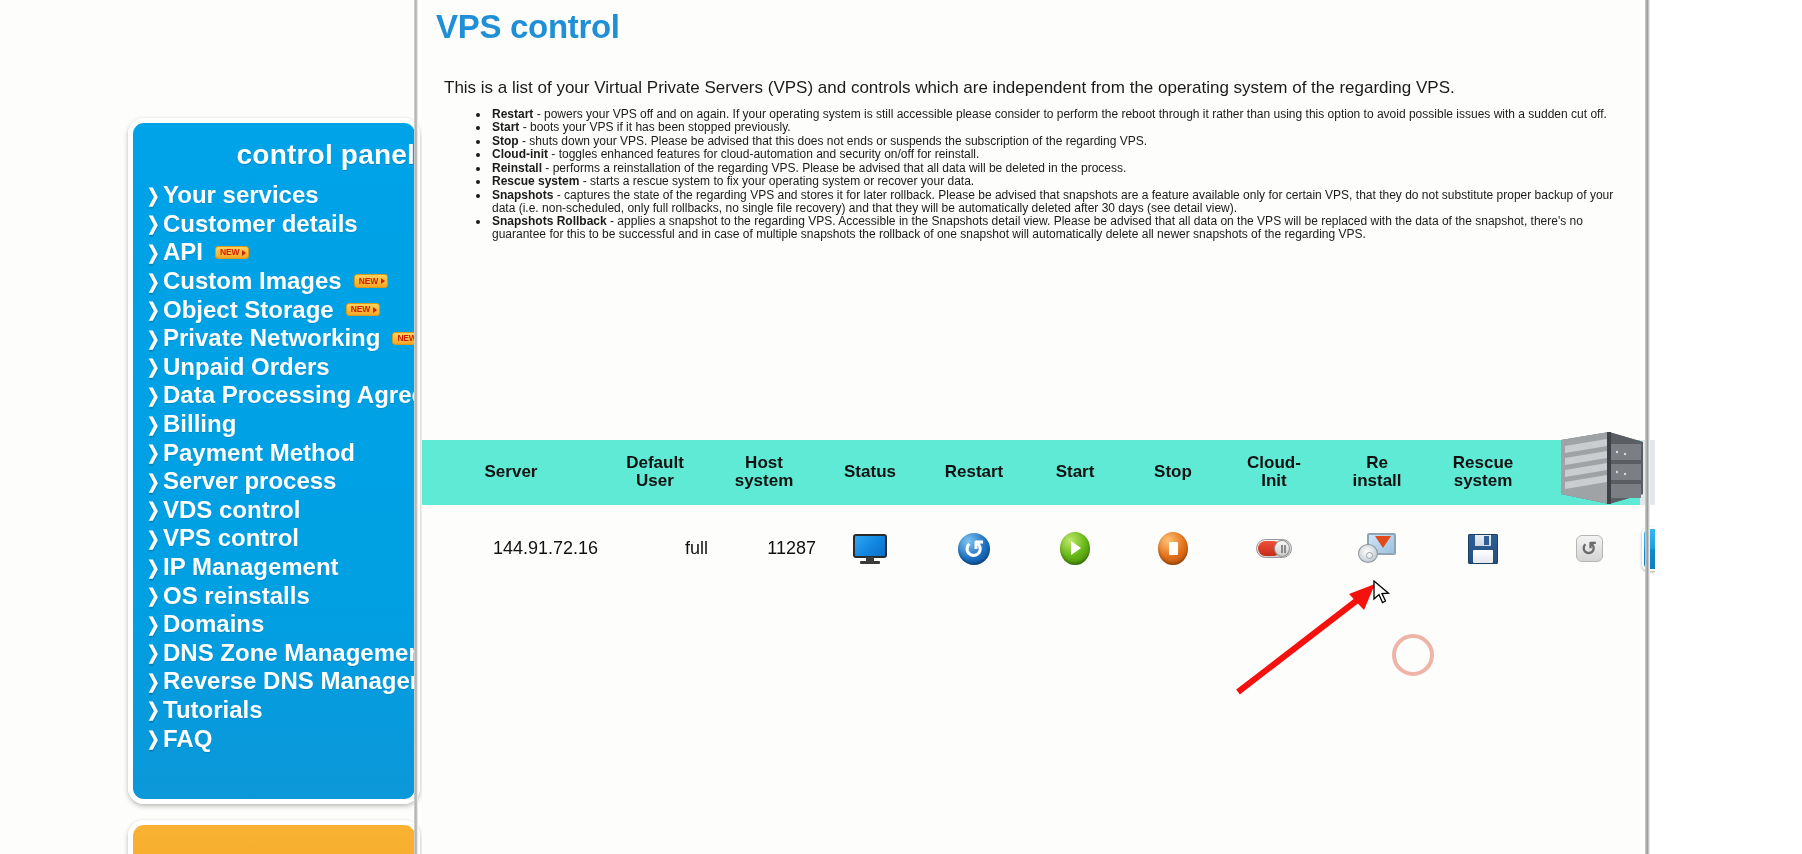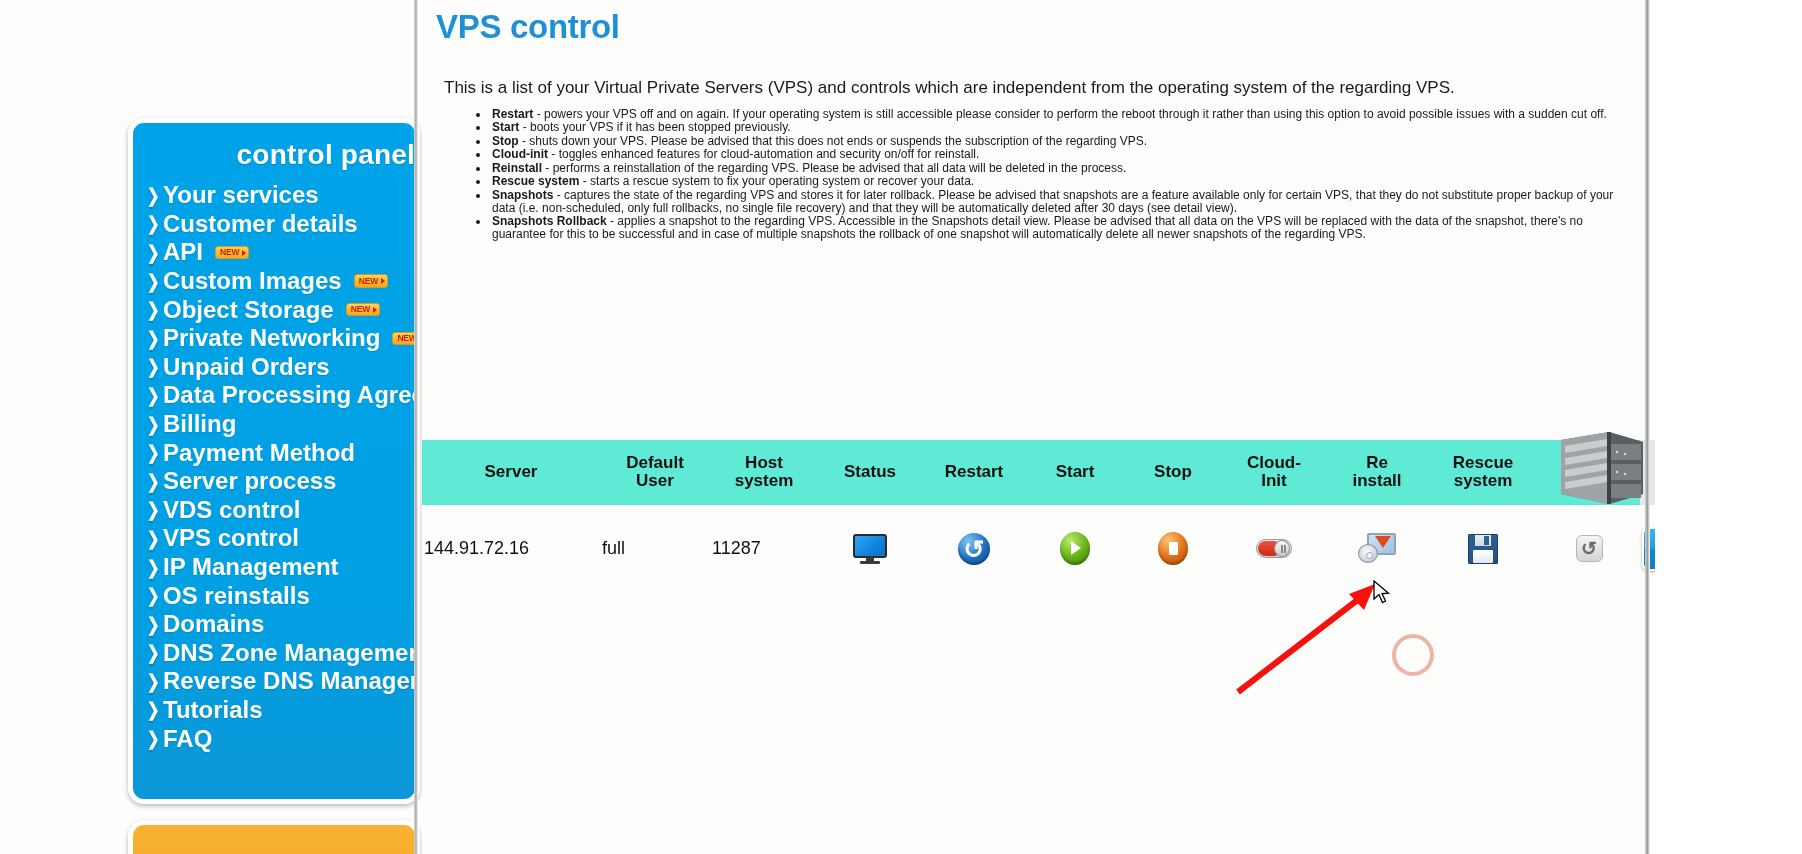--- a/index.html
+++ b/index.html
@@ -107,21 +107,21 @@
 
   
   .table-wrap { position: absolute; left: 0; top: 440px; width: 1228px; }
   table.vps { border-collapse: collapse; width: 1228px; table-layout: fixed; }
   table.vps thead tr { background: #5eead4; }
   table.vps th {
     font-size: 17px; font-weight: bold; color: #111111;
     padding: 14px 2px; text-align: center; line-height: 1.08;
   }
   table.vps td {
-    font-size: 18px; color: #111111; text-align: left;
+    font-size: 18px; color: #111111; text-align: right;
     padding: 22px 2px 26px 2px; vertical-align: middle;
   }
   .col-server  { width: 178px; }
   .col-user    { width: 110px; }
   .col-host    { width: 108px; }
   .col-status  { width: 104px; }
   .col-restart { width: 104px; }
   .col-start   { width: 98px; }
   .col-stop    { width: 98px; }
   .col-cloud   { width: 104px; }

